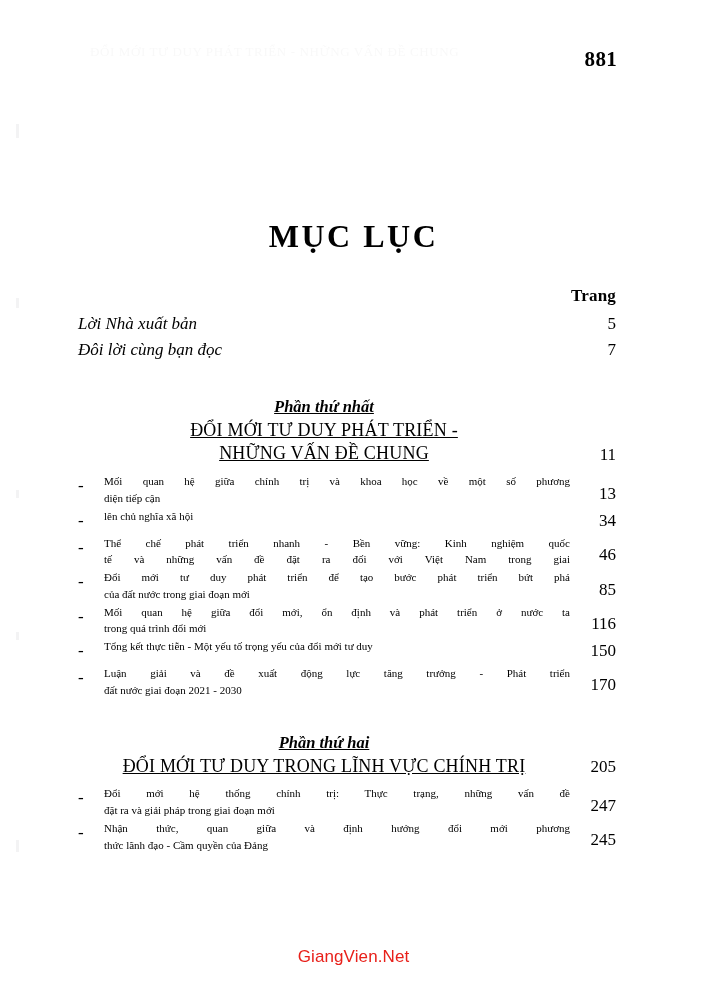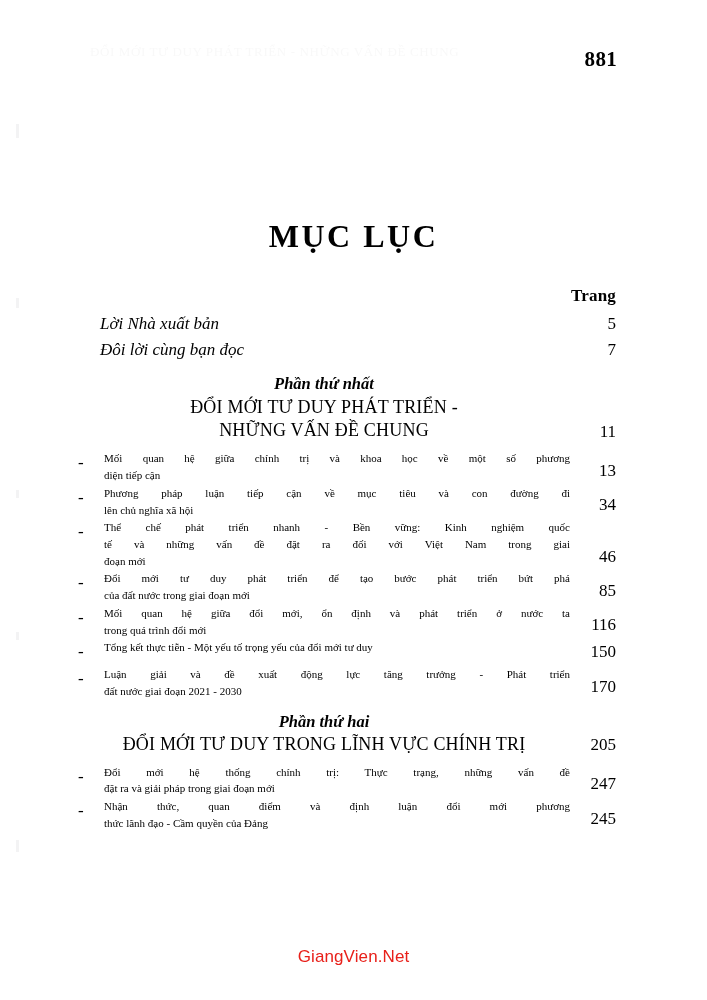--- a/index.html
+++ b/index.html
@@ -79,37 +79,37 @@
     margin-bottom: 6px;
   }
 
   
   .front-row {
     display: flex;
     align-items: center;
     justify-content: space-between;
     margin-bottom: 2px;
     line-height: 1.42;
-    margin-left: 22px;
   }
   .front-row .label {
     font-style: italic;
     font-size: 17px;
   }
   .front-row .pageno {
     font-size: 17px;
     min-width: 46px;
     text-align: right;
   }
 
   
   .part {
-    margin-top: 11px;
+    margin-top: 34px;
     margin-bottom: 7px;
     position: relative;
+    text-decoration: underline;
   }
   .part-kicker {
     text-align: center;
     font-style: italic;
     font-weight: 700;
     font-size: 16.5px;
     line-height: 1.35;
     padding-right: 46px;
   }
   .part-title {
@@ -223,32 +223,30 @@
       <span class="body">
         <span class="ln justify-all">Mối quan hệ giữa chính trị và khoa học về một số phương</span>
         <span class="ln">diện tiếp cận</span>
       </span>
       <span class="pageno">13</span>
     </div>
 
     <div class="entry">
       <span class="dash">-</span>
       <span class="body">
-        <span class="ln justify-all">Phương pháp luận tiếp cận về mục tiêu và con đường đi</span>
         <span class="ln">lên chủ nghĩa xã hội</span>
       </span>
       <span class="pageno">34</span>
     </div>
 
     <div class="entry">
       <span class="dash">-</span>
       <span class="body">
         <span class="ln justify-all">Thể chế phát triển nhanh - Bền vững: Kinh nghiệm quốc</span>
         <span class="ln justify-all">tế và những vấn đề đặt ra đối với Việt Nam trong giai</span>
-        <span class="ln">đoạn mới</span>
       </span>
       <span class="pageno">46</span>
     </div>
 
     <div class="entry">
       <span class="dash">-</span>
       <span class="body">
         <span class="ln justify-all">Đổi mới tư duy phát triển để tạo bước phát triển bứt phá</span>
         <span class="ln">của đất nước trong giai đoạn mới</span>
       </span>
@@ -294,21 +292,21 @@
       <span class="body">
         <span class="ln justify-all">Đổi mới hệ thống chính trị: Thực trạng, những vấn đề</span>
         <span class="ln">đặt ra và giải pháp trong giai đoạn mới</span>
       </span>
       <span class="pageno">247</span>
     </div>
 
     <div class="entry">
       <span class="dash">-</span>
       <span class="body">
-        <span class="ln justify-all">Nhận thức, quan điểm và định luận đổi mới phương</span>
+        <span class="ln justify-all">Nhận thức, quan giữa và định hướng đổi mới phương</span>
         <span class="ln">thức lãnh đạo - Cầm quyền của Đảng</span>
       </span>
       <span class="pageno">245</span>
     </div>
 
   </div>
 
   <div class="watermark" style="color: rgb(232, 32, 26);">GiangVien.Net</div>
 
 </div>

